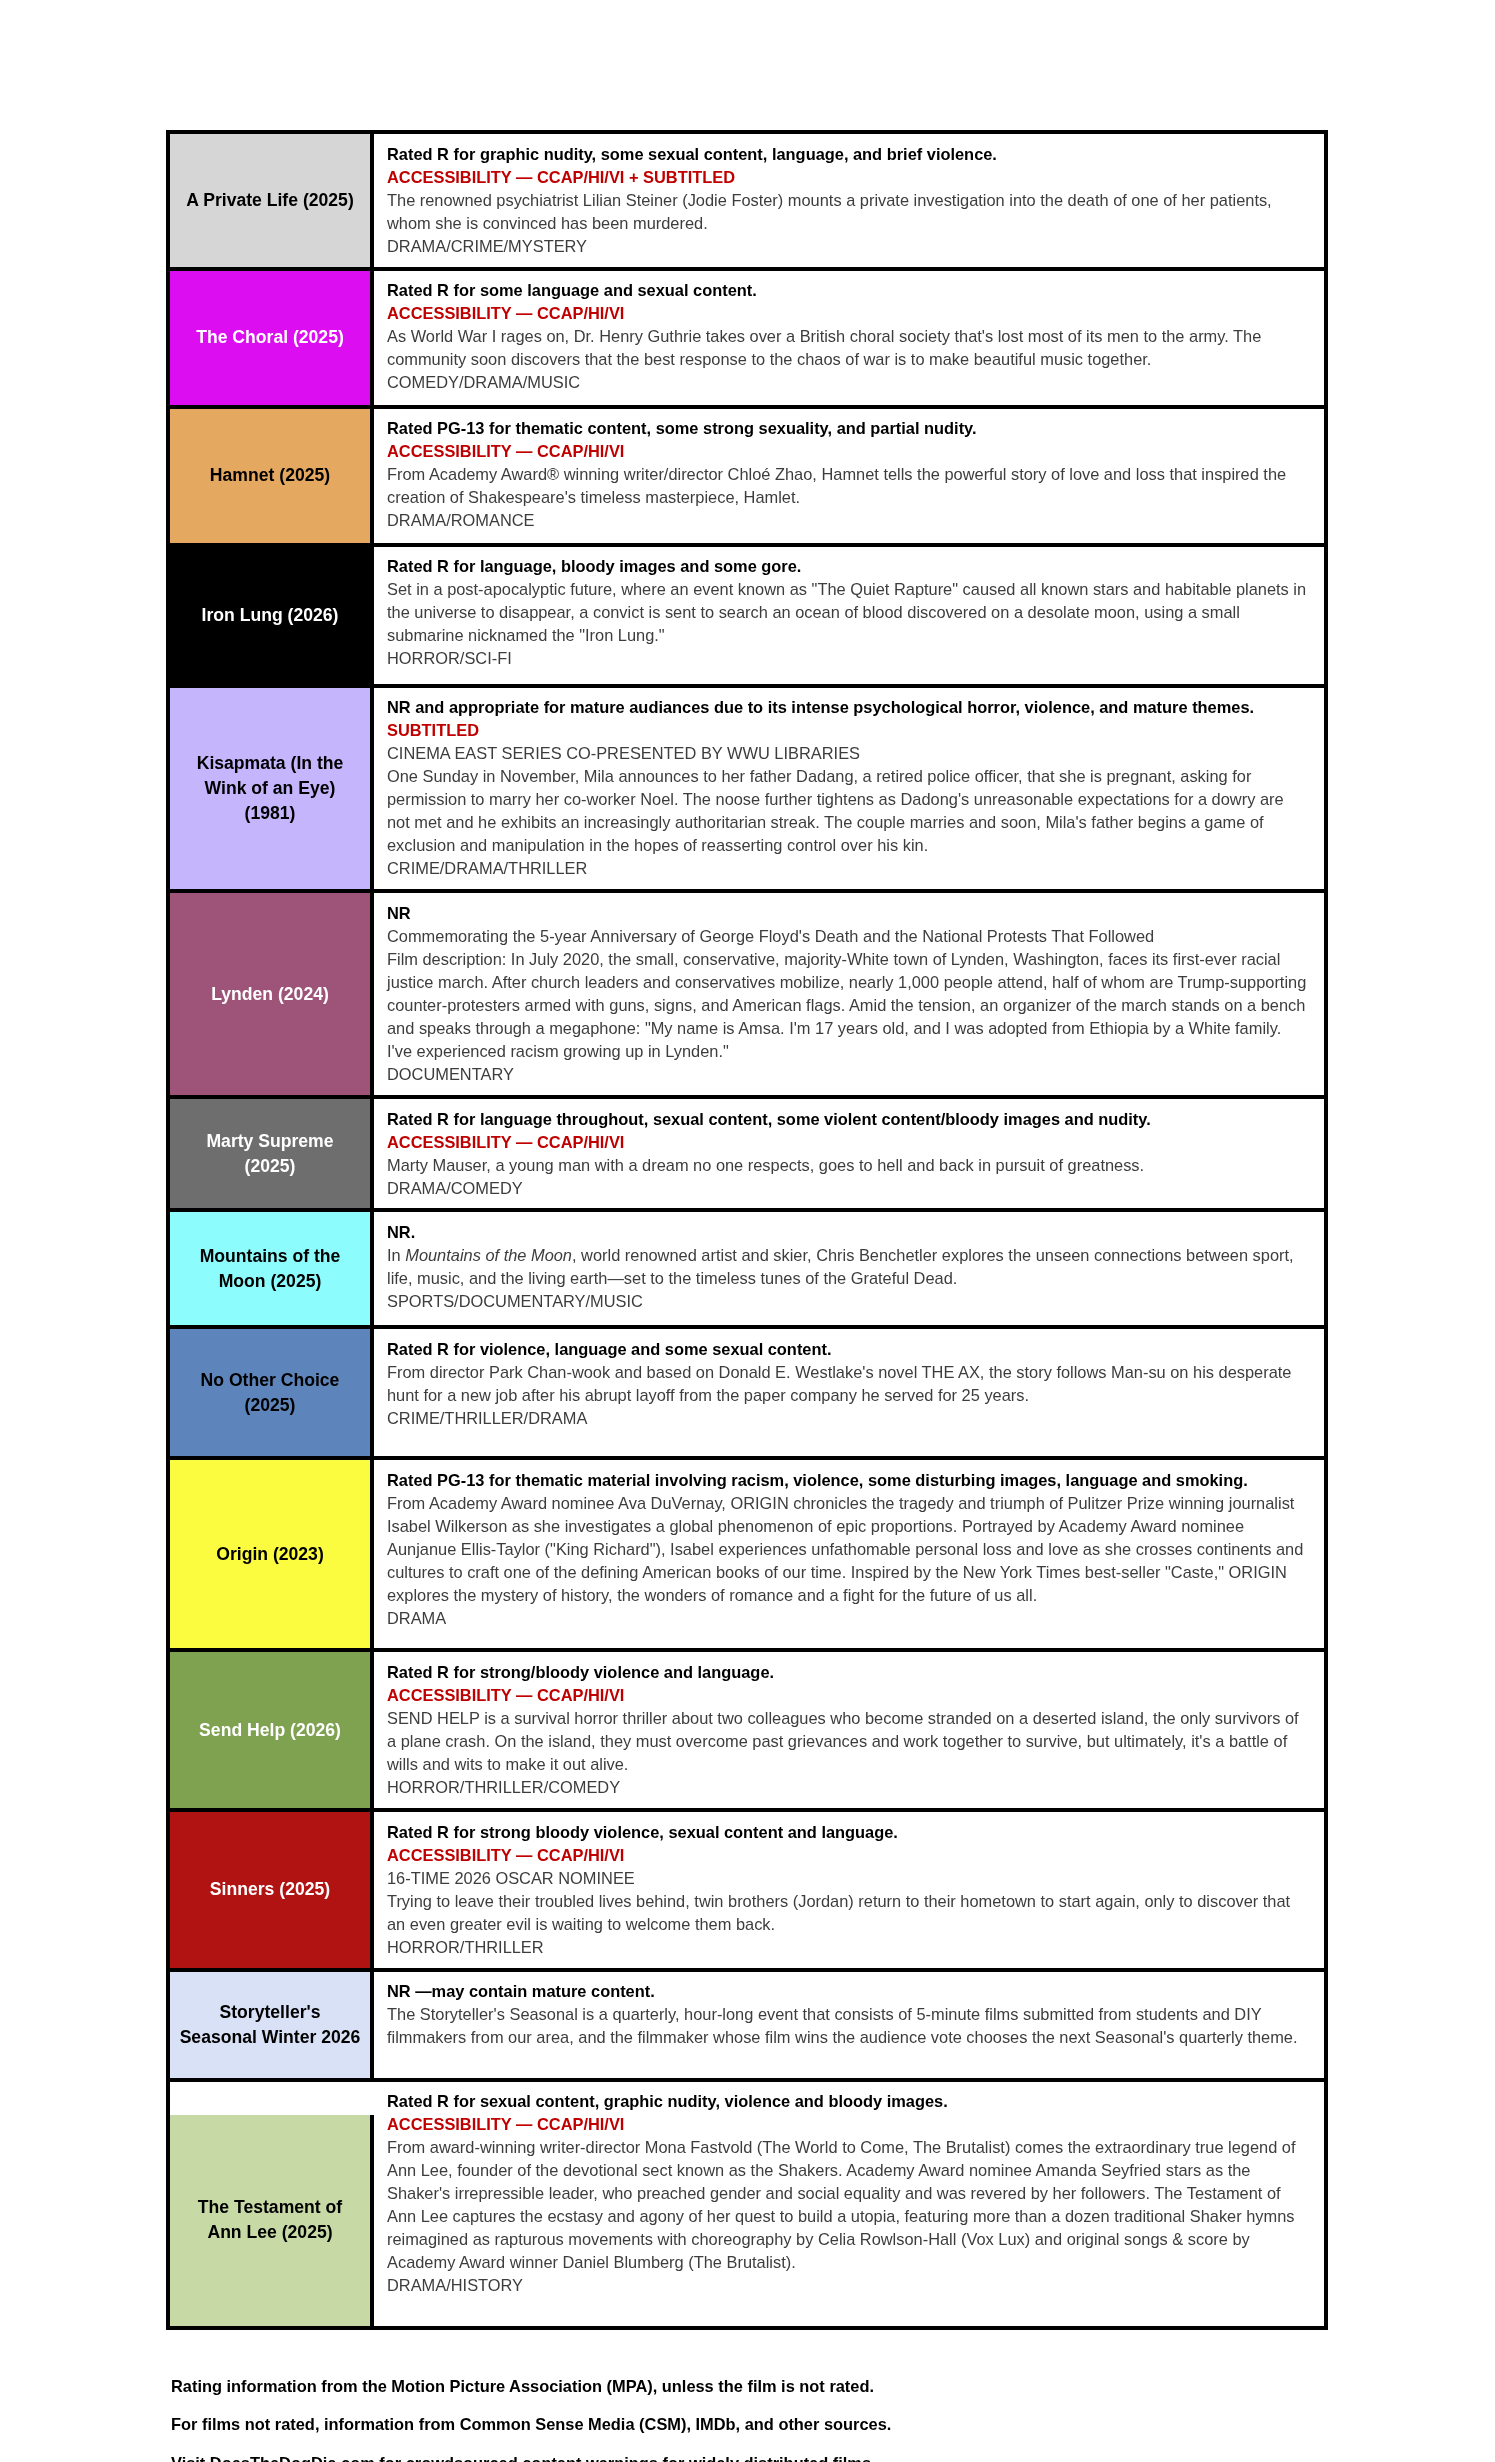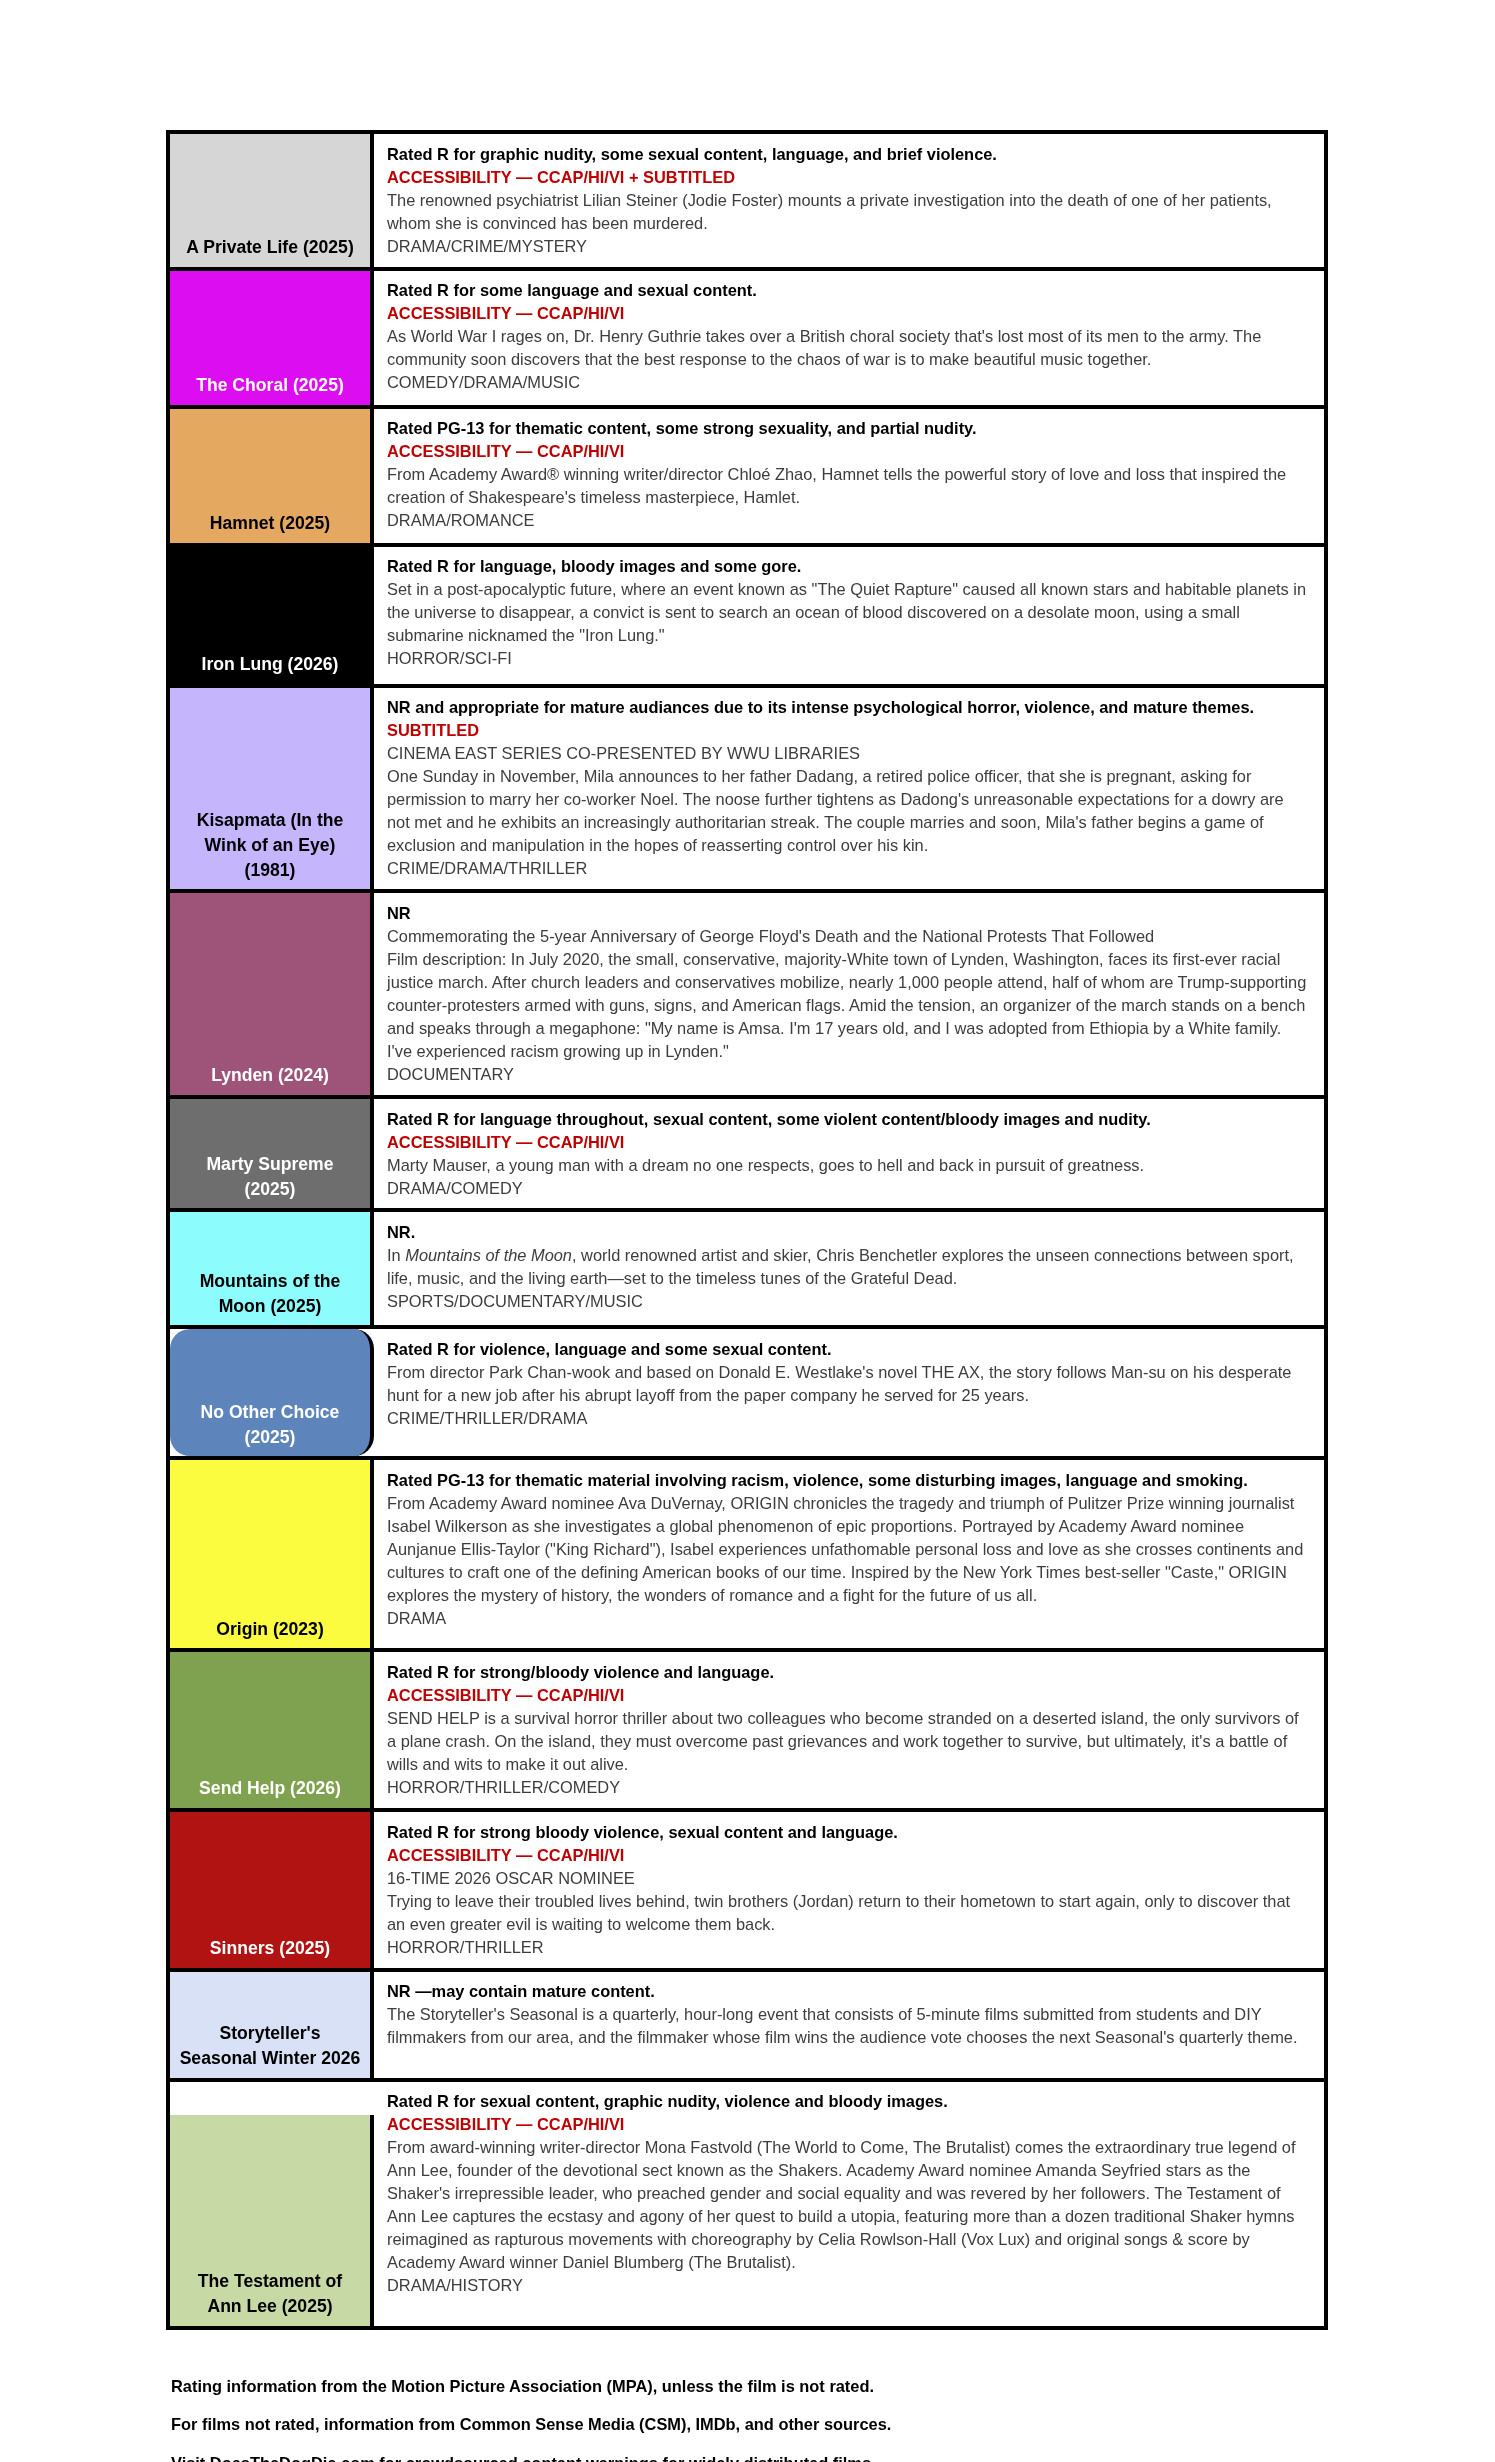--- a/index.html
+++ b/index.html
@@ -32,21 +32,21 @@
     border-top: 4.1px solid #000;
   }
   .film-row:first-child {
     border-top: none;
   }
   .title-cell {
     width: 204px;
     min-width: 204px;
     border-right: 4.1px solid #000;
     display: flex;
-    align-items: flex-end;
+    align-items: center;
     justify-content: center;
     text-align: center;
     font-weight: bold;
     font-size: 17.6px;
     line-height: 1.4;
     padding: 7px 9.4px;
     box-sizing: border-box;
   }
   .desc-cell {
     flex: 1;
@@ -168,21 +168,21 @@
         <div class="title-cell" style="background: rgb(140, 252, 253); color: rgb(0, 0, 0);">
           <span>Mountains of the Moon (2025)</span>
         </div>
         <div class="desc-cell">
           <p class="line rated">NR.</p>
           <p class="line body"><span>In </span><span class="it">Mountains of the Moon</span><span>, world renowned artist and skier, Chris Benchetler explores the unseen connections between sport, life, music, and the living earth—set to the timeless tunes of the Grateful Dead.</span></p>
           <p class="line genre">SPORTS/DOCUMENTARY/MUSIC</p>
         </div>
       </div>
       <div class="film-row" style="min-height: 127px;">
-        <div class="title-cell" style="background: rgb(93, 133, 187); color: #ffffff; border-radius: 20px;">
+        <div class="title-cell" style="background: rgb(93, 133, 187); color: #000000;">
           <span>No Other Choice (2025)</span>
         </div>
         <div class="desc-cell">
           <p class="line rated">Rated R for violence, language and some sexual content.</p>
           <p class="line body">From director Park Chan-wook and based on Donald E. Westlake's novel THE AX, the story follows Man-su on his desperate hunt for a new job after his abrupt layoff from the paper company he served for 25 years.</p>
           <p class="line genre">CRIME/THRILLER/DRAMA</p>
         </div>
       </div>
       <div class="film-row" style="min-height: 188px;">
         <div class="title-cell" style="background: rgb(251, 251, 63); color: rgb(0, 0, 0);">

